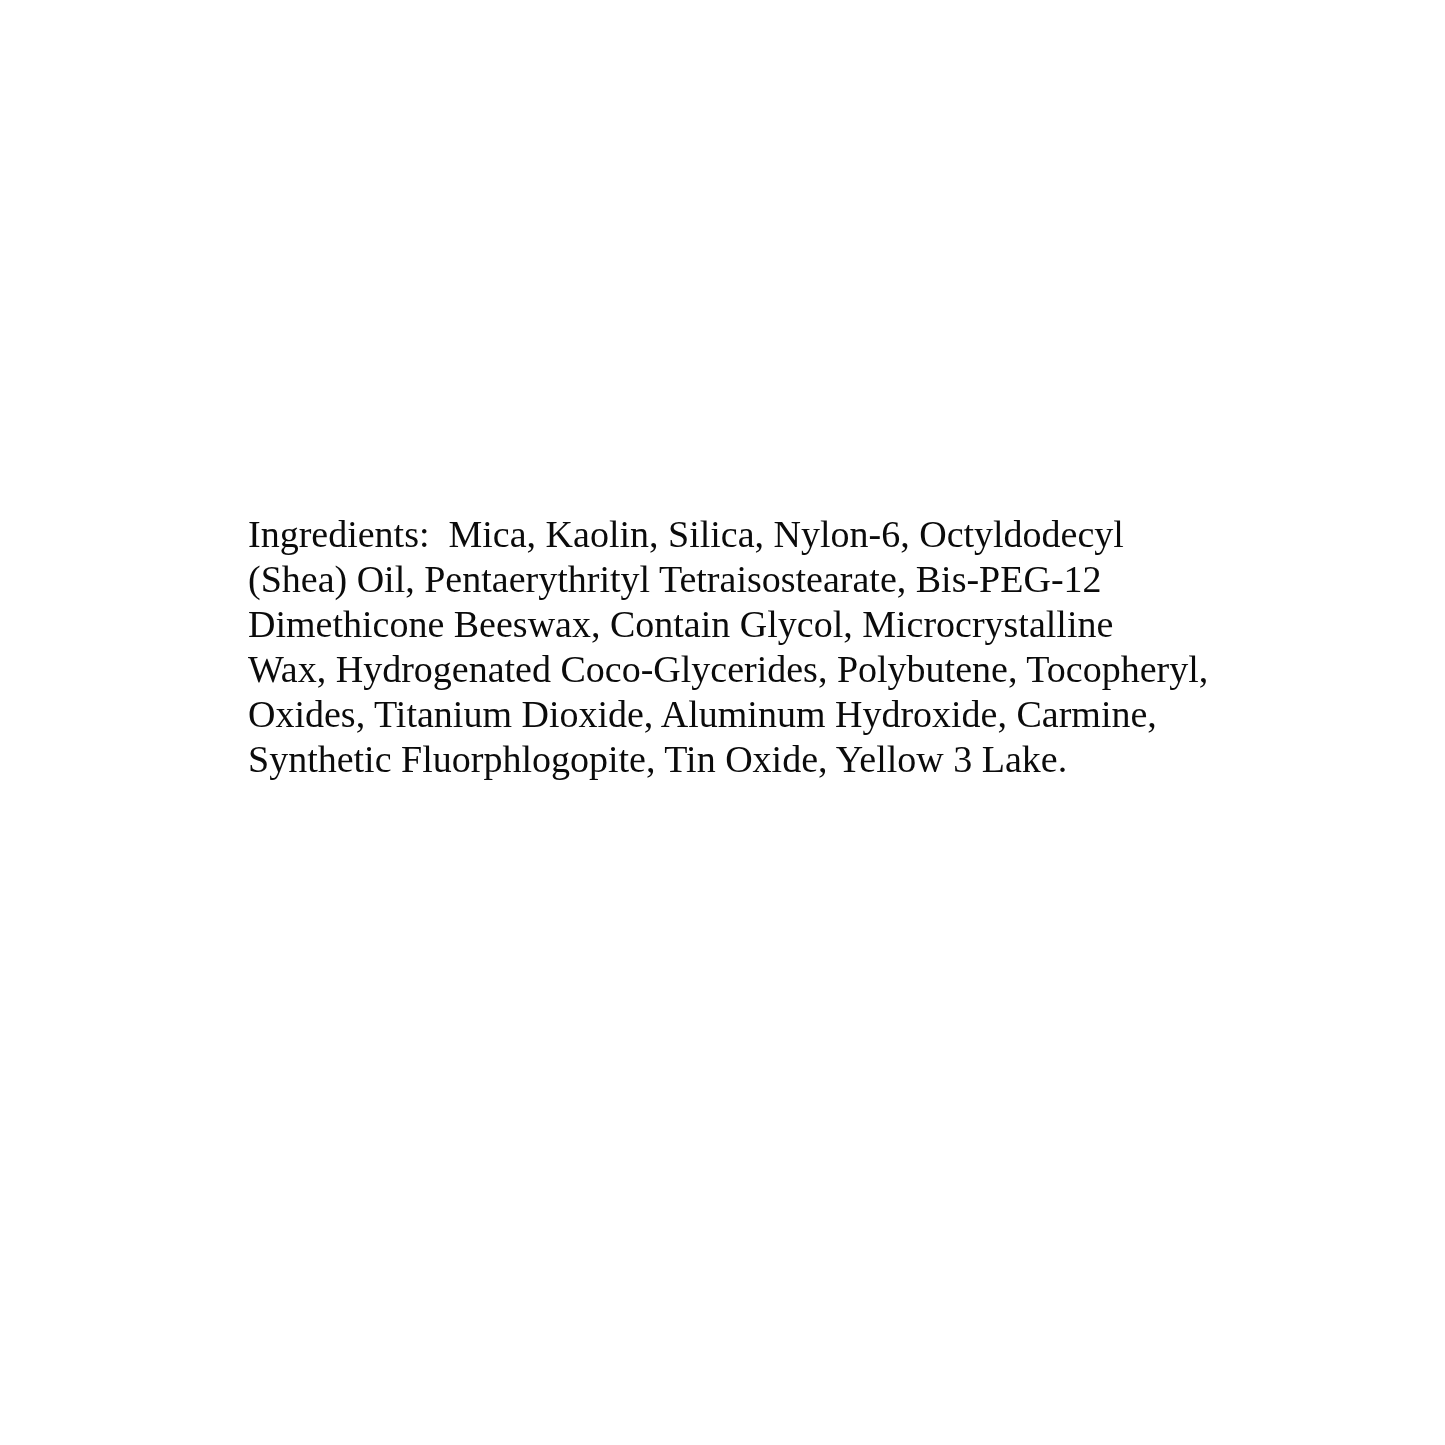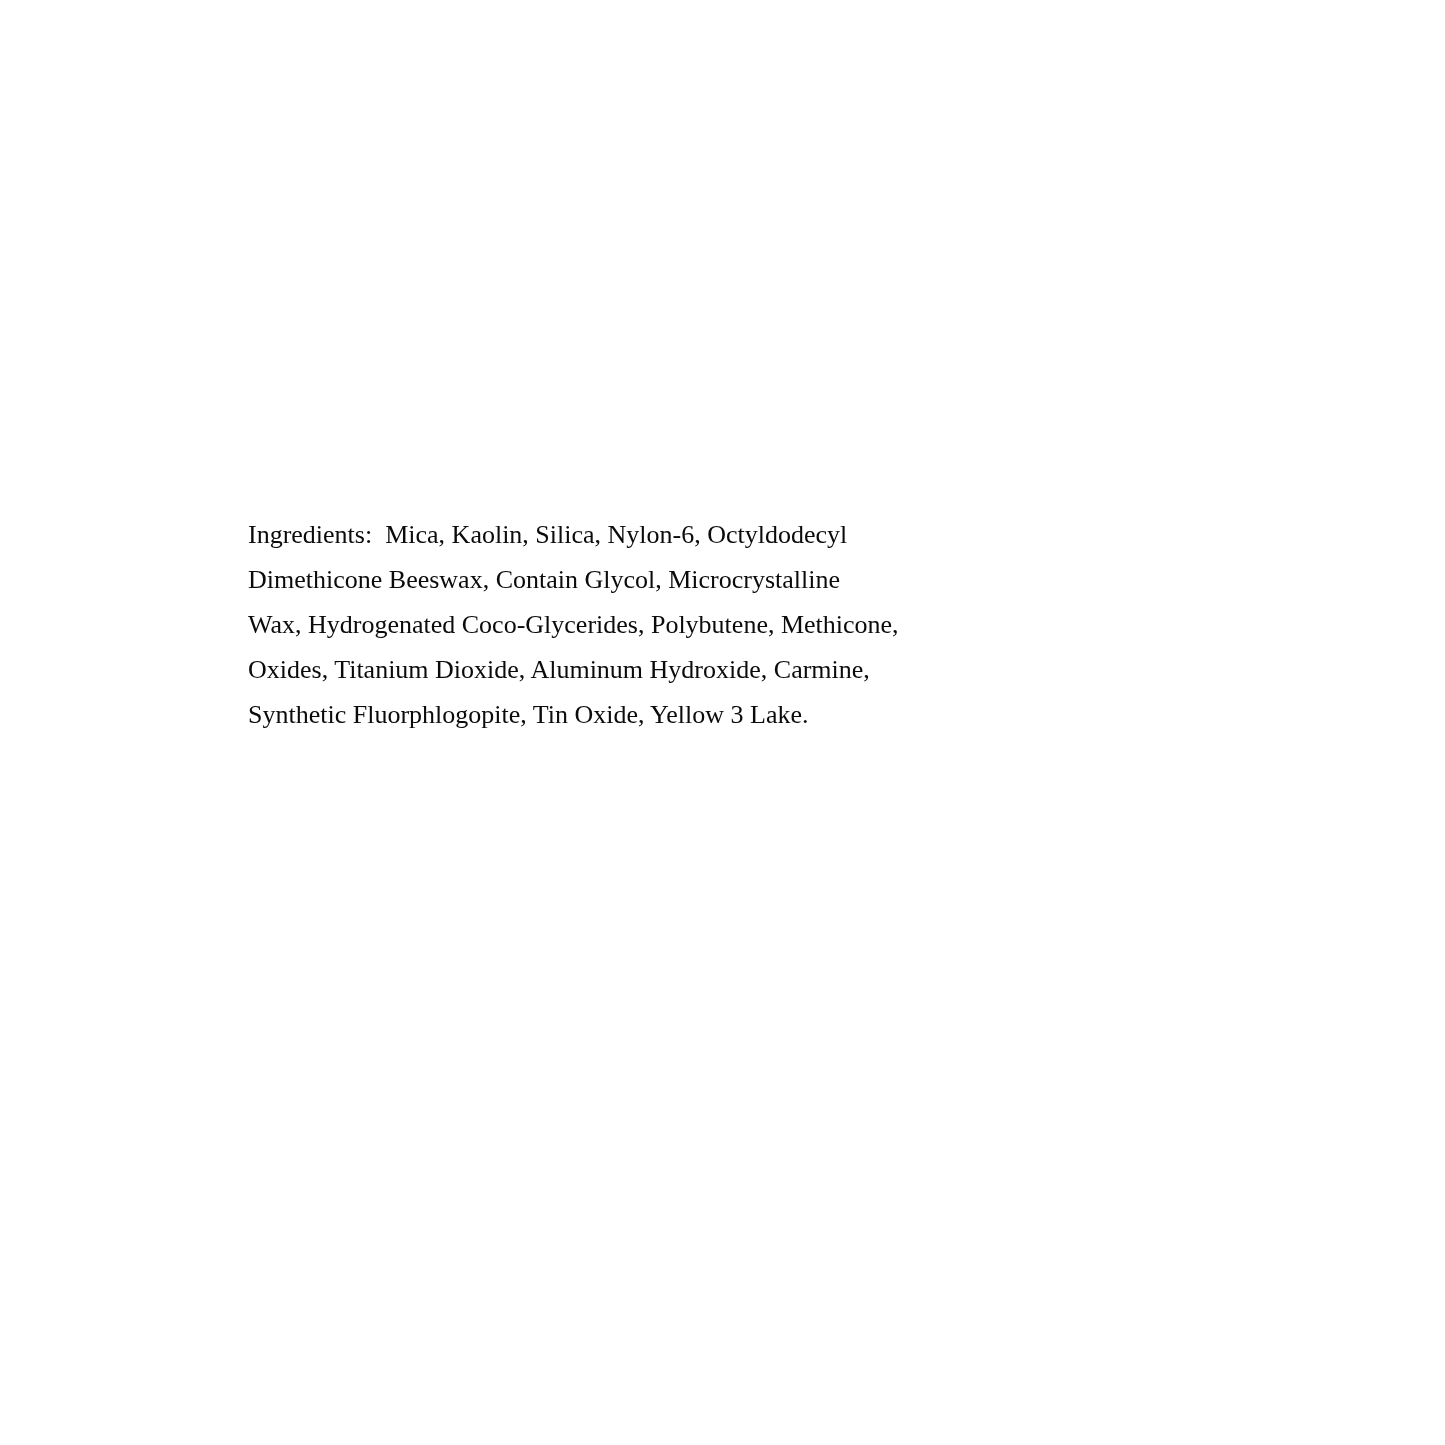--- a/index.html
+++ b/index.html
@@ -13,33 +13,34 @@
       height: 1445px;
       background: #ffffff;
       overflow: hidden;
     }
     .ingredients-block {
       position: absolute;
       left: 248px;
       top: 512px;
       width: 960px;
       font-family: "Liberation Serif", "DejaVu Serif", serif;
-      font-size: 26px;
+      font-size: 38px;
       line-height: 45px;
       color: #0b0b0b;
       text-align: left;
     }
     .line {
       white-space: pre; 
     }
   </style>
 </head>
 <body>
 
 <div class="page">
   <div class="ingredients-block">
     <div class="line">Ingredients:  Mica, Kaolin, Silica, Nylon-6, Octyldodecyl</div>
+    <div class="line">(Shea) Oil, Pentaerythrityl Tetraisostearate, Bis-PEG-12</div>
     <div class="line">Dimethicone Beeswax, Contain Glycol, Microcrystalline</div>
-    <div class="line">Wax, Hydrogenated Coco-Glycerides, Polybutene, Methicone,</div>
+    <div class="line">Wax, Hydrogenated Coco-Glycerides, Polybutene, Tocopheryl,</div>
     <div class="line">Oxides, Titanium Dioxide, Aluminum Hydroxide, Carmine,</div>
     <div class="line">Synthetic Fluorphlogopite, Tin Oxide, Yellow 3 Lake.</div>
   </div>
 </div>
 
 </body></html>

